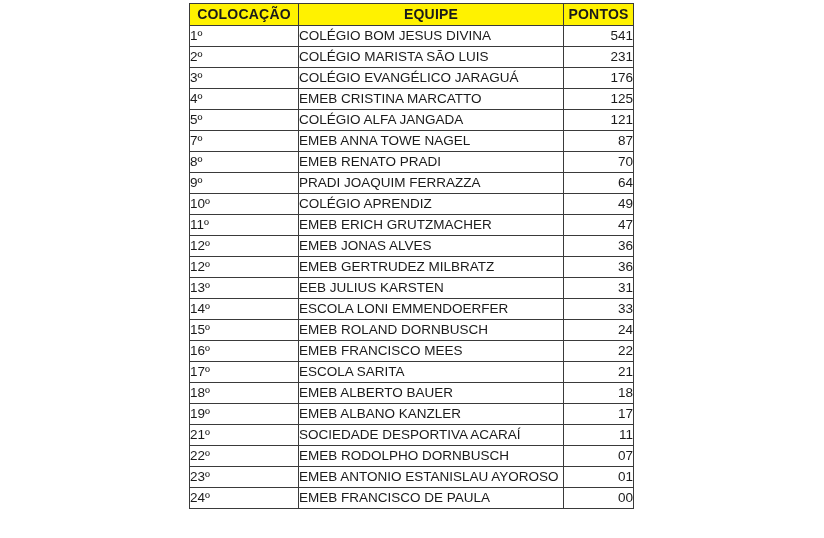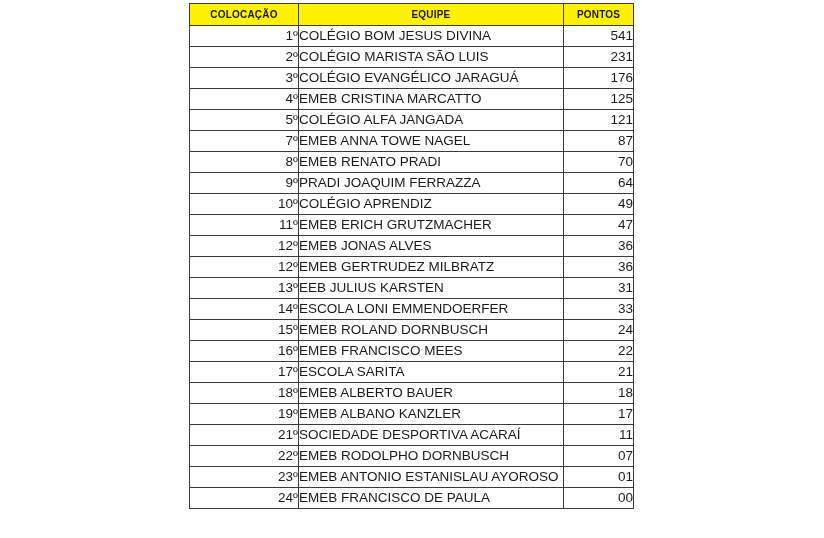--- a/index.html
+++ b/index.html
@@ -46,25 +46,25 @@
     overflow: hidden;
   }
 
   table.ranking thead th {
     background: #fff200;
     font-weight: bold;
     text-align: center;
     letter-spacing: 0.2px;
     height: 21px;
     line-height: 21px;
-    font-size: 10px;
+    font-size: 14px;
   }
 
   td.place {
-    text-align: right;
+    text-align: left;
   }
   td.team {
     text-align: left;
     padding-left: 7px;
     margin-top: 23px;
   }
   td.points {
     text-align: right;
   }
 </style>

